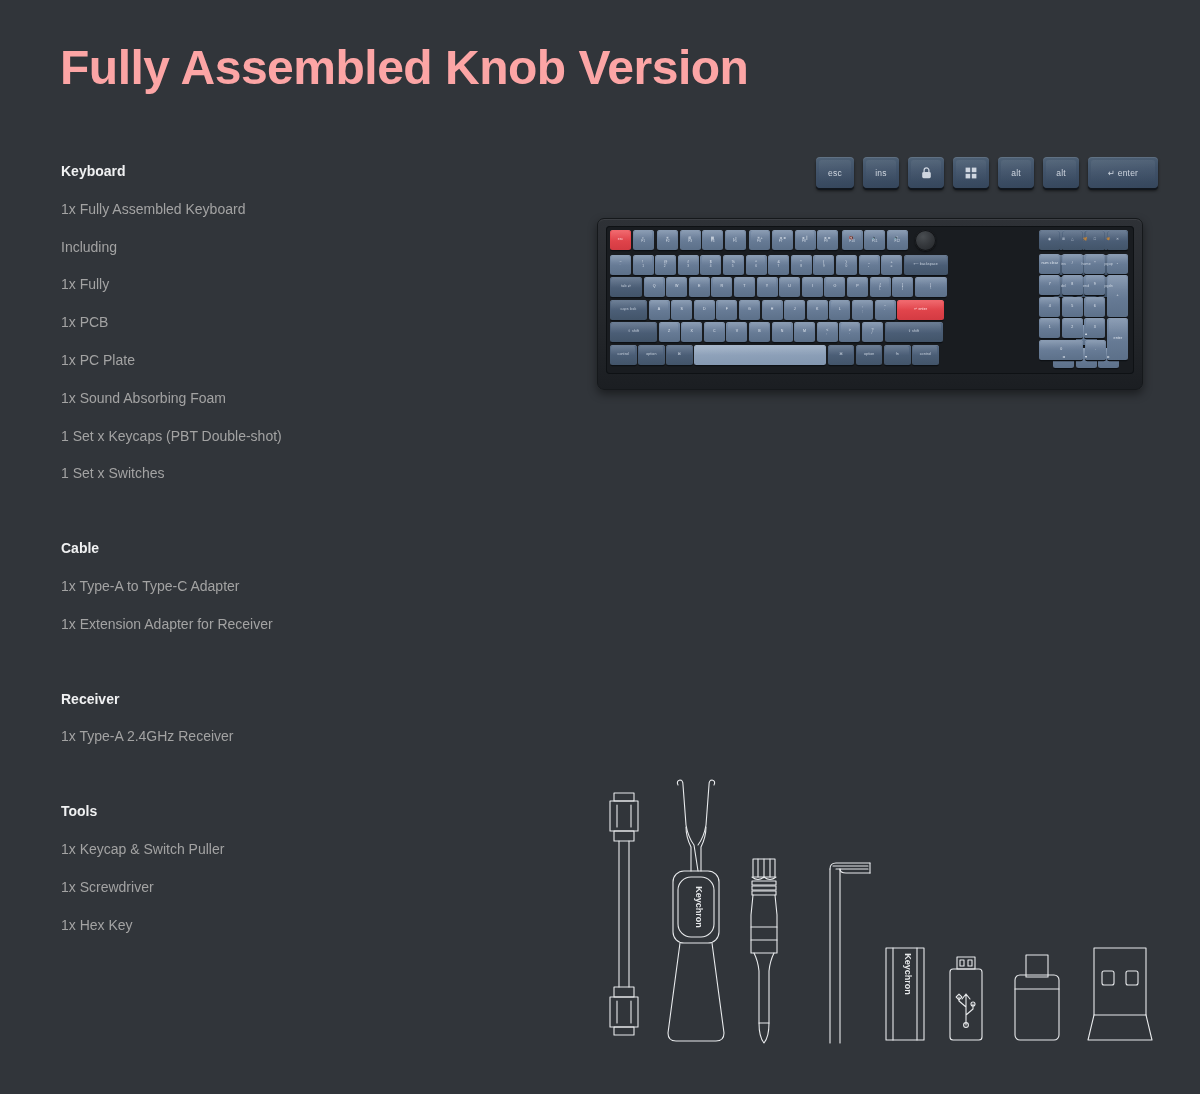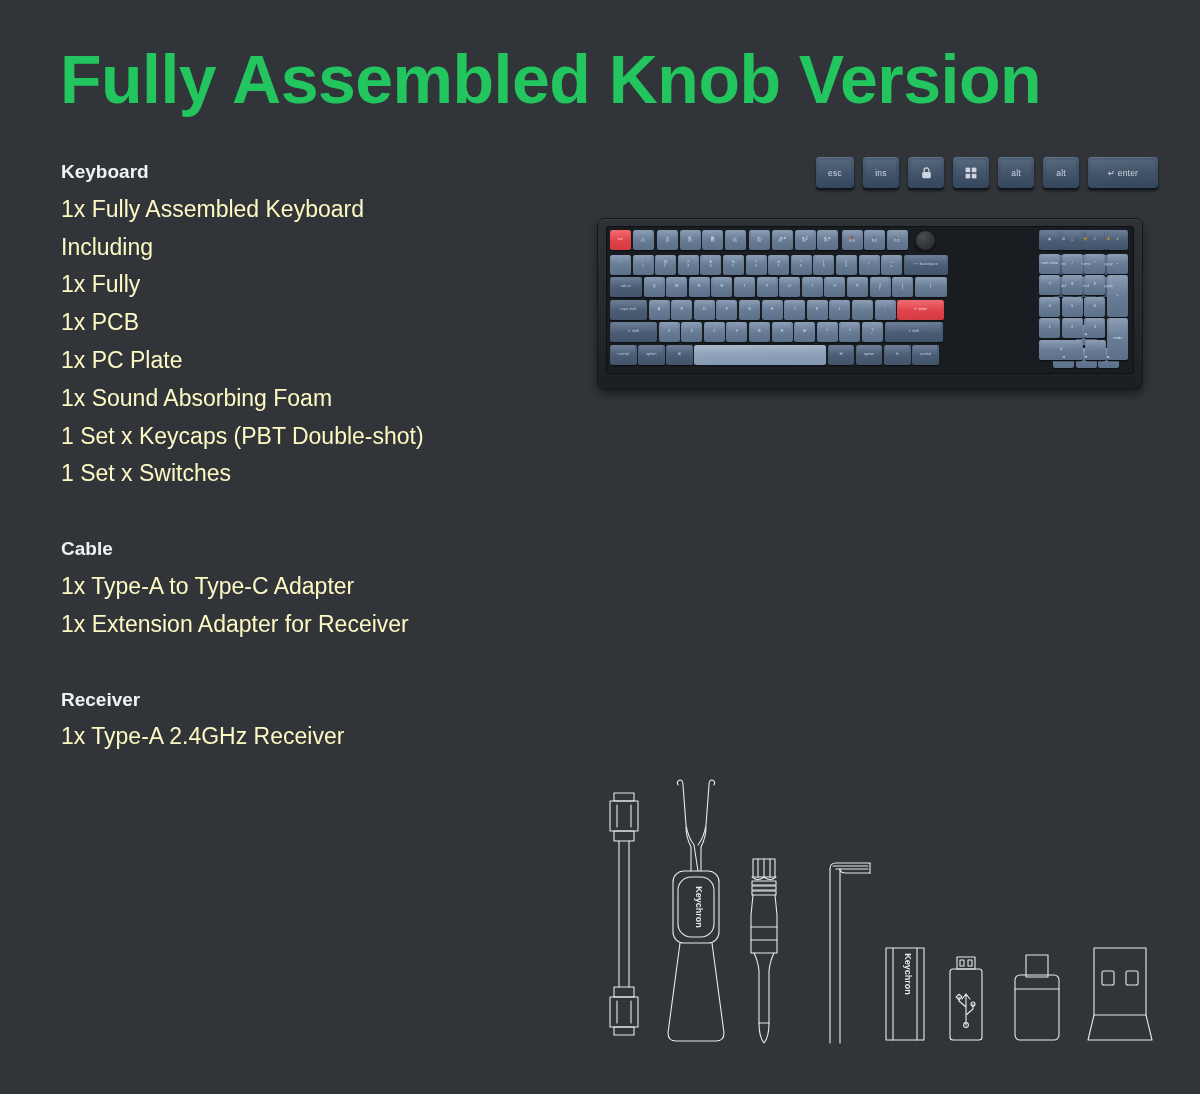--- a/index.html
+++ b/index.html
@@ -13,46 +13,46 @@
   #page {
     position: relative;
     width: 1200px; height: 1094px;
     background: #31353a;
   }
 
   
   .page-title {
     position: absolute;
     left: 60px; top: 42px;
-    font-size: 68px;
+    font-size: 48px;
     font-weight: bold;
-    color: #22c55e;
+    color: #fca5a5;
     letter-spacing: -0.5px;
     line-height: 1.1;
     white-space: nowrap;
   }
 
   
   .content-col {
     position: absolute;
     left: 61px; top: 153px;
     width: 460px;
   }
   .spec-section { margin-bottom: 0; }
   .spec-heading {
-    font-size: 19px;
+    font-size: 14px;
     font-weight: bold;
     color: #f0f1f2;
     line-height: 37.8px;
     white-space: nowrap;
   }
   .spec-item {
-    font-size: 23px;
+    font-size: 14px;
     font-weight: 400;
-    color: #fef9c3;
+    color: #a3a3a3;
     line-height: 37.8px;
     white-space: nowrap;
   }
   .section-gap { height: 37px; }
 
   
   .keycap-strip {
     position: absolute;
     left: 816px; top: 157px;
     display: flex;
@@ -205,20 +205,26 @@
         <div class="spec-heading">Cable</div>
         <div class="spec-item">1x Type-A to Type-C Adapter</div>
         <div class="spec-item">1x Extension Adapter for Receiver</div>
       </div>
       <div class="section-gap"></div>
       <div class="spec-section">
         <div class="spec-heading">Receiver</div>
         <div class="spec-item">1x Type-A 2.4GHz Receiver</div>
       </div>
       <div class="section-gap"></div>
+      <div class="spec-section">
+        <div class="spec-heading">Tools</div>
+        <div class="spec-item">1x Keycap &amp; Switch Puller</div>
+        <div class="spec-item">1x Screwdriver</div>
+        <div class="spec-item">1x Hex Key</div>
+      </div>
     </div>
 
   <div class="keycap-strip" id="keycap-strip">
       <div class="xcap xcap-w38">
         <span class="xcap-label">esc</span>
       </div>
       <div class="xcap xcap-w36">
         <span class="xcap-label">ins</span>
       </div>
       <div class="xcap xcap-w36">

